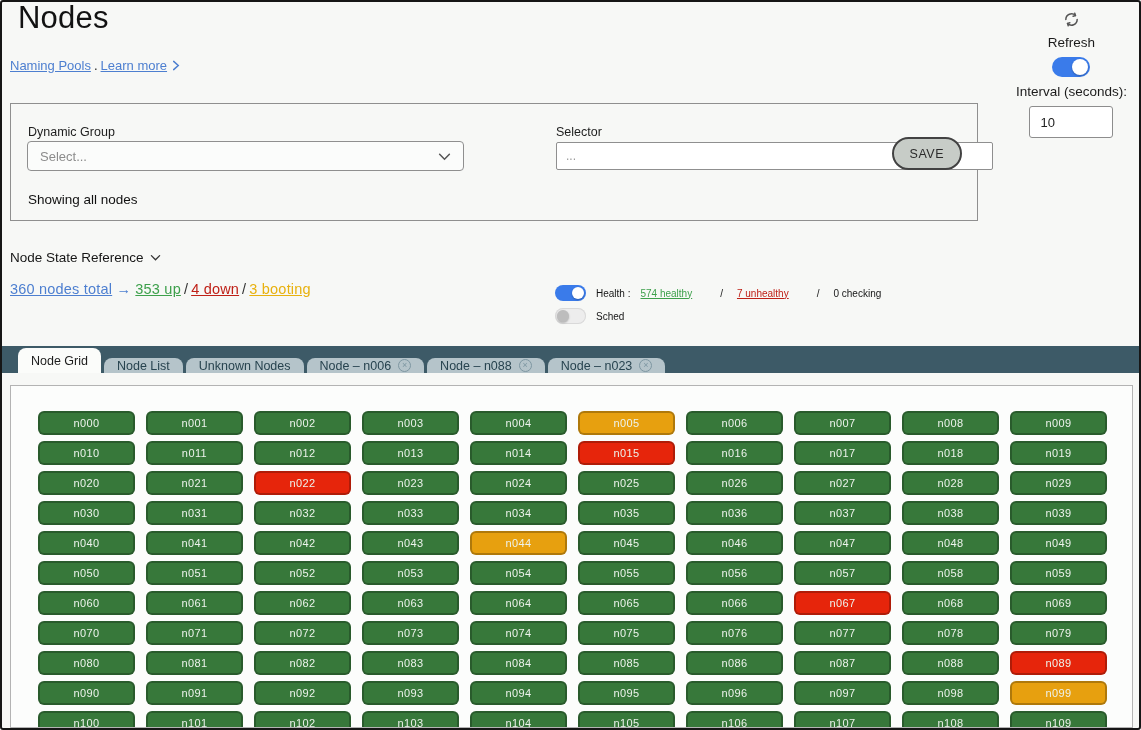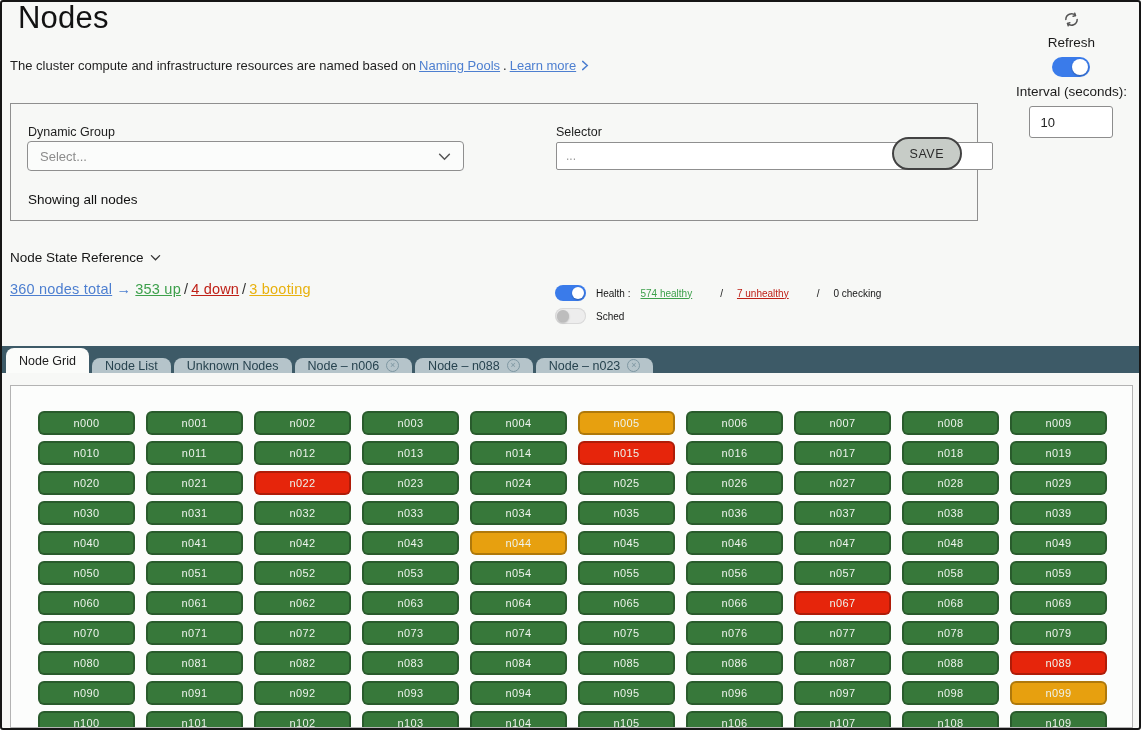--- a/index.html
+++ b/index.html
@@ -45,21 +45,21 @@
   .stat-booting { color:var(--yellow-link); }
   .stat-sep { color:#333; padding:0 3px; }
   
   .health-block { position:absolute; top:283px; left:553px; font-size:10px; color:#161616; }
   .health-row { display:flex; align-items:center; gap:10px; margin-bottom:7px; }
   .health-row a { text-decoration:underline; cursor:pointer; }
   .hl-healthy { color:var(--green-link); margin-right:18px; }
   .hl-unhealthy { color:var(--red-link); margin-right:18px; }
   .hl-sep { color:#222; margin-right:4px; }
   
-  .tab-bar { position:absolute; top:344px; left:0; width:100%; height:27px; background:var(--tabbar-bg); display:flex; align-items:flex-end; padding-left:4px; gap:3px; }
+  .tab-bar { position:absolute; top:344px; left:0; width:100%; height:27px; background:var(--tabbar-bg); display:flex; align-items:flex-end; padding-left:16px; gap:3px; }
   .tab { height:15px; padding:0 13px; display:flex; align-items:center; gap:7px; font-size:12.5px; color:#27434f; background:var(--tab-inactive); border-radius:8px 8px 0 0; cursor:pointer; white-space:nowrap; }
   .tab.active { height:25px; background:#fbfcfa; color:#1d1d1d; }
   .tab-close { width:13px; height:13px; border:1px solid #7e97a2; border-radius:50%; color:#7e97a2; font-size:9px; line-height:1; display:flex; align-items:center; justify-content:center; cursor:pointer; }
   
   .grid-panel { position:absolute; top:383px; left:8px; width:1123px; height:343px; border:1px solid #b3b3b3; background:#fcfdfc; overflow:hidden; }
   .node-grid { padding:25px 0 0 27px; display:grid; grid-template-columns:repeat(10, 97px); column-gap:11px; row-gap:6px; }
   .node { height:24px; border-radius:6px; border:2px solid rgba(0,0,0,.24); display:flex; align-items:center; justify-content:center; font-family:inherit; font-size:11px; letter-spacing:.4px; color:#edf3ec; cursor:pointer; }
   .node.up { background:var(--node-up); }
   .node.down { background:var(--node-down); }
   .node.booting { background:var(--node-booting); }
@@ -82,21 +82,20 @@
     </span>
     <span>Refresh</span>
     <div class="toggle on">
         <div class="knob"></div>
       </div>
     <span>Interval (seconds):</span>
     <input class="interval-input" type="text" value="10" style="">
   </div>
 
   <div class="subtitle">
-    <span>The cluster compute and infrastructure resources are named based on</span>
     <a>Naming Pools</a>
       <span>.</span>
     <a>Learn more</a>
     <span class="chev-right">
       <svg width="11" height="11" viewBox="0 0 12 12" fill="none" stroke="#4d7fd0" stroke-width="1.6" stroke-linecap="round">
           <path d="M4 1.5 L9 6 L4 10.5"></path>
         </svg>
     </span>
   </div>
 

